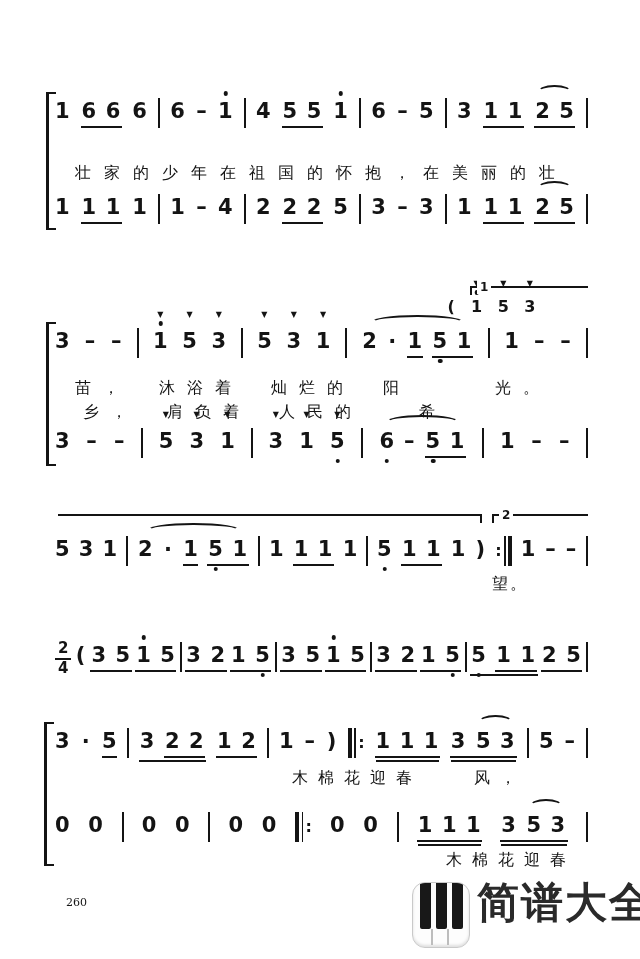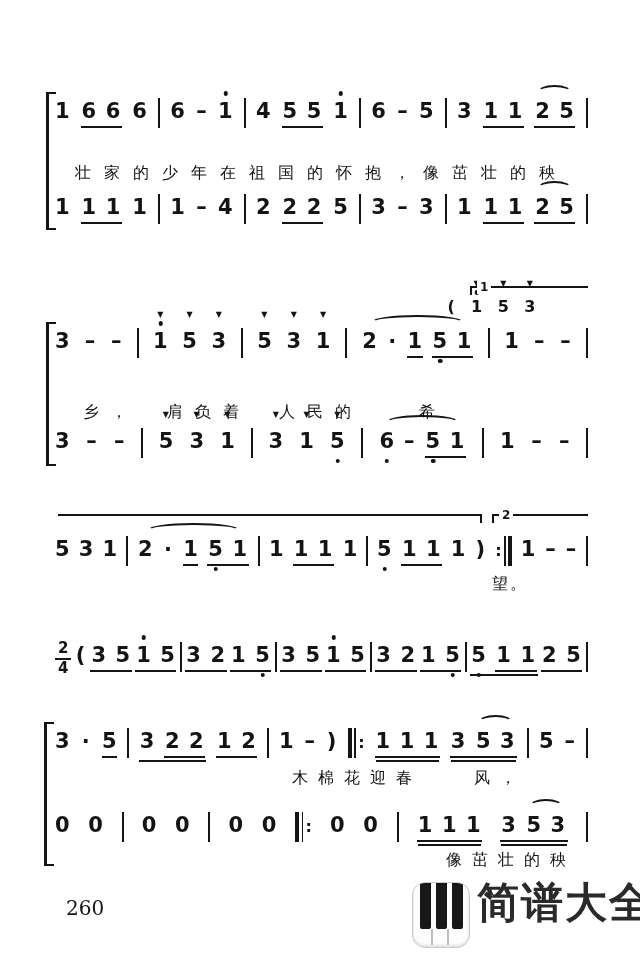--- a/index.html
+++ b/index.html
@@ -57,21 +57,21 @@
   .volta.tl::before{content:"";position:absolute;left:0;top:0;height:7px;border-left:2px solid #141414;}
   .volta.tr::after{content:"";position:absolute;right:0;top:0;height:7px;border-left:2px solid #141414;}
   .volta .vlabel{position:absolute;left:7px;top:-8px;background:#fff;padding:0 3px;
                  font-size:12px;font-weight:700;line-height:1.2;}
   .sysbracket{
     position:absolute;width:7px;
     border-left:3px solid #141414;border-top:2.5px solid #141414;border-bottom:2.5px solid #141414;
   }
 
   
-  #pageno{position:absolute;left:66px;top:896px;font-family:"DejaVu Serif",serif;font-size:20px;}
+  #pageno{position:absolute;left:66px;top:896px;font-family:"DejaVu Serif",serif;font-size:11px;}
   #logo{position:absolute;left:412px;top:882px;display:flex;align-items:flex-start;gap:7px;}
   .picon{
     position:relative;width:56px;height:64px;border-radius:13px;background:#fdfdfd;
     border:1.5px solid #c9c9c9;box-shadow:inset 0 -2px 3px rgba(0,0,0,.12);overflow:hidden;flex:0 0 auto;
   }
   .picon i{position:absolute;top:0;width:11px;height:46px;background:#181818;border-radius:0 0 2px 2px;}
   .picon i:nth-child(1){left:7px;}
   .picon i:nth-child(2){left:23px;}
   .picon i:nth-child(3){left:39px;}
   .picon s{position:absolute;top:46px;bottom:2px;width:1.5px;background:#bdbdbd;}
@@ -126,21 +126,21 @@
       <span class="grp u1">
         <span class="tok">1</span>
         <span class="tok">1</span>
       </span>
       <span class="grp u1 tie">
         <span class="tok">2</span>
         <span class="tok">5</span>
       </span>
       <span class="bar"></span>
     </div>
-    <div class="lyric" style="left: 75px; top: 163px; letter-spacing: 13px;">壮家的少年在祖国的怀抱，像茁壮的秧</div>
+    <div class="lyric" style="left: 75px; top: 163px; letter-spacing: 13px;">壮家的少年在祖国的怀抱，在美丽的壮</div>
     <div class="noterow" style="left: 55px; top: 194px; width: 533px;">
       <span class="tok">1</span>
       <span class="grp u1">
         <span class="tok">1</span>
         <span class="tok">1</span>
       </span>
       <span class="tok">1</span>
       <span class="bar"></span>
       <span class="tok">1</span>
       <span class="tok">–</span>
@@ -196,20 +196,21 @@
           <span class="tok lo">5</span>
           <span class="tok">1</span>
         </span>
       </span>
       <span class="bar"></span>
       <span class="tok">1</span>
       <span class="tok">–</span>
       <span class="tok">–</span>
       <span class="bar"></span>
     </div>
+    <div class="lyric" style="left: 75px; top: 378px; letter-spacing: 12px;">苗，　沐浴着　灿烂的　阳　　　光。</div>
     <div class="lyric" style="left: 75px; top: 402px; letter-spacing: 12px; margin-left: 8px;">乡，　肩负着　人民的　　希</div>
     <div class="noterow" style="left: 55px; top: 428px; width: 533px;">
       <span class="tok">3</span>
       <span class="tok">–</span>
       <span class="tok">–</span>
       <span class="bar"></span>
       <span class="tok">5<i class="acc-mark">▼</i></span>
       <span class="tok">3<i class="acc-mark">▼</i></span>
       <span class="tok">1<i class="acc-mark">▼</i></span>
       <span class="bar"></span>
@@ -401,15 +402,15 @@
       </span>
       <span class="grp u2">
         <span class="tok">3</span>
         <span class="grp tie">
           <span class="tok">5</span>
           <span class="tok">3</span>
         </span>
       </span>
       <span class="bar"></span>
     </div>
-    <div class="lyric" style="left: 446px; top: 850px; letter-spacing: 10px;">像茁壮的秧</div>
+    <div class="lyric" style="left: 446px; top: 850px; letter-spacing: 10px;">木棉花迎春</div>
     <div class="sysbracket" style="left: 44px; top: 722px; height: 140px;"></div>
   </div>
 
 </body></html>

